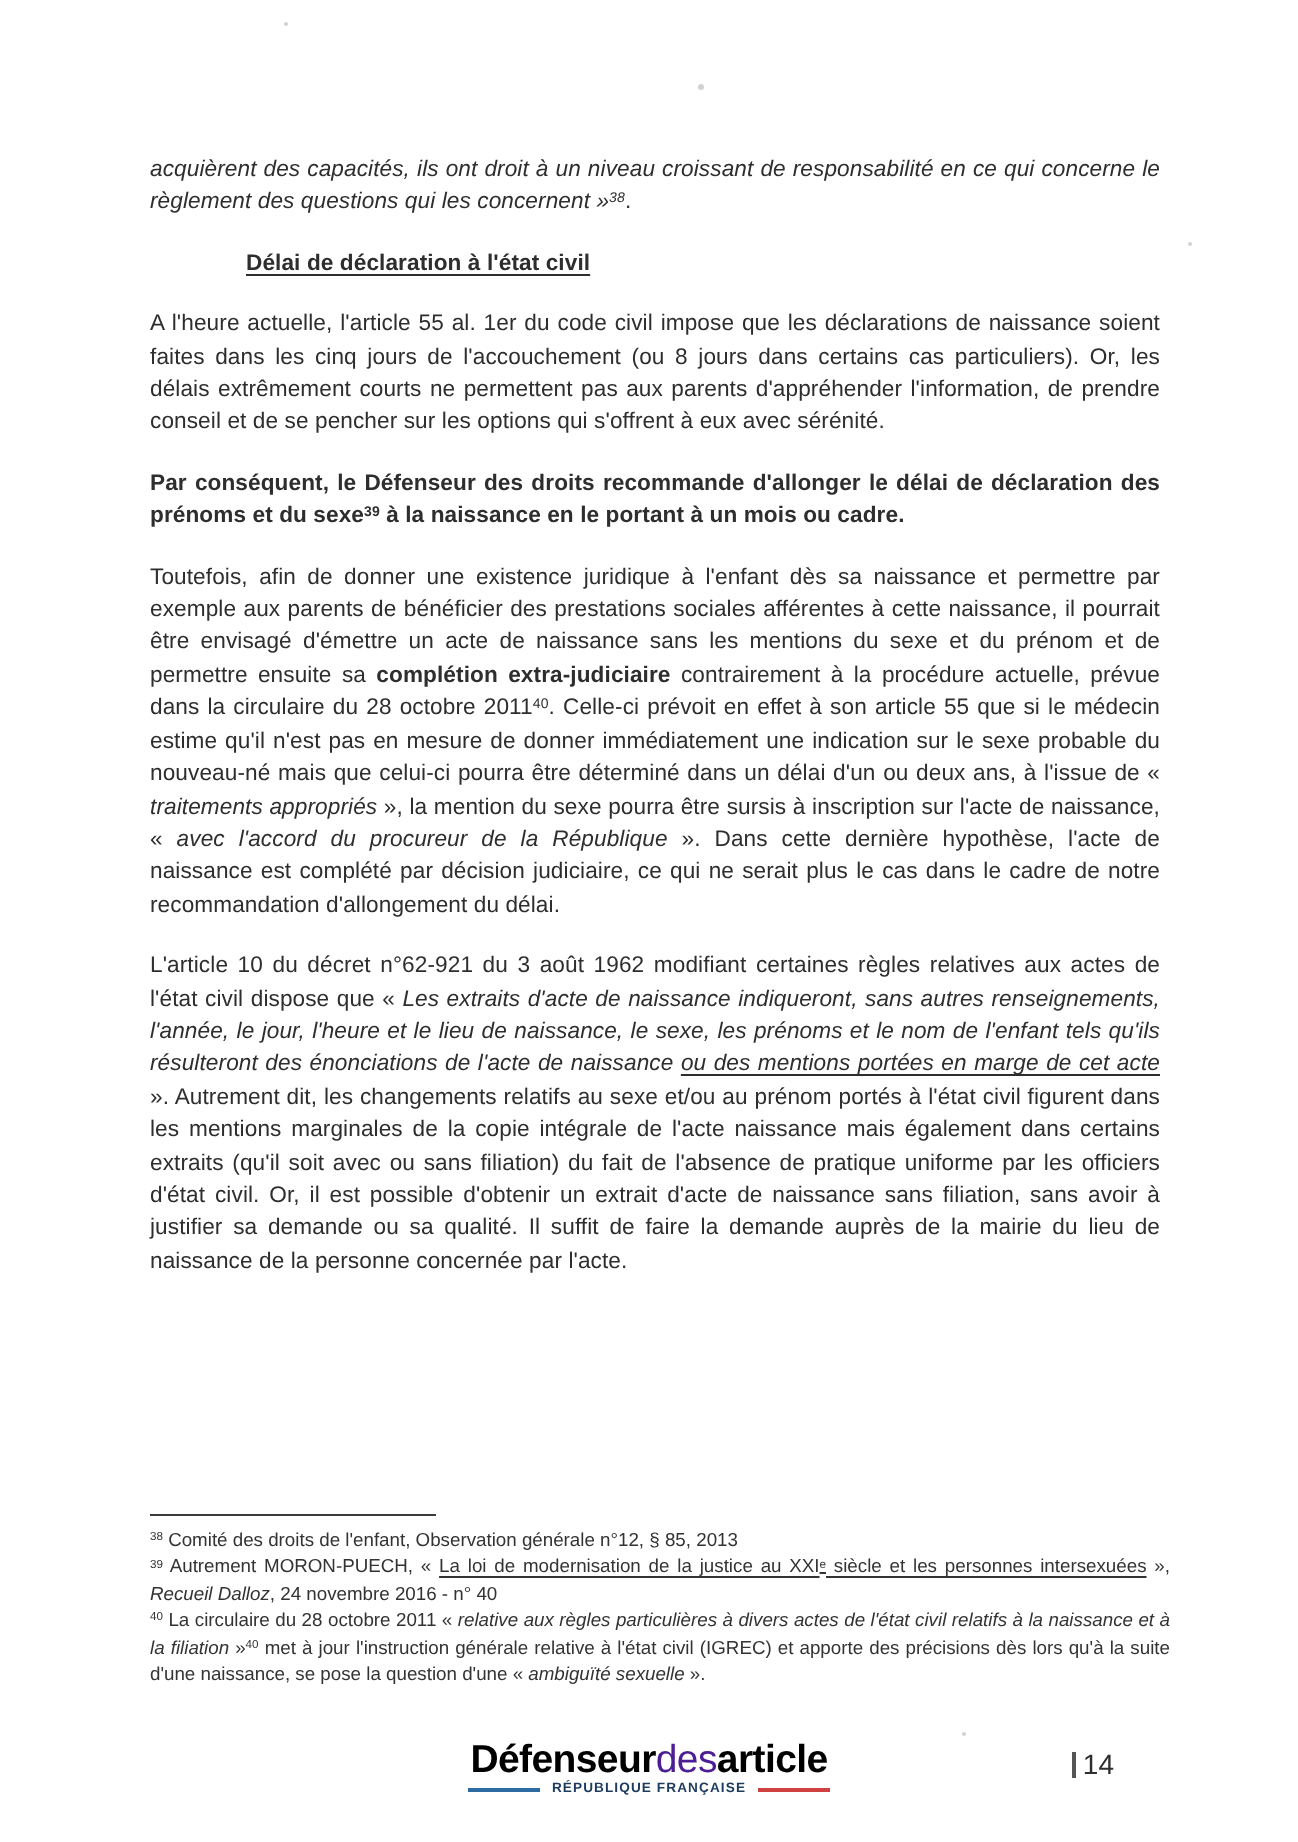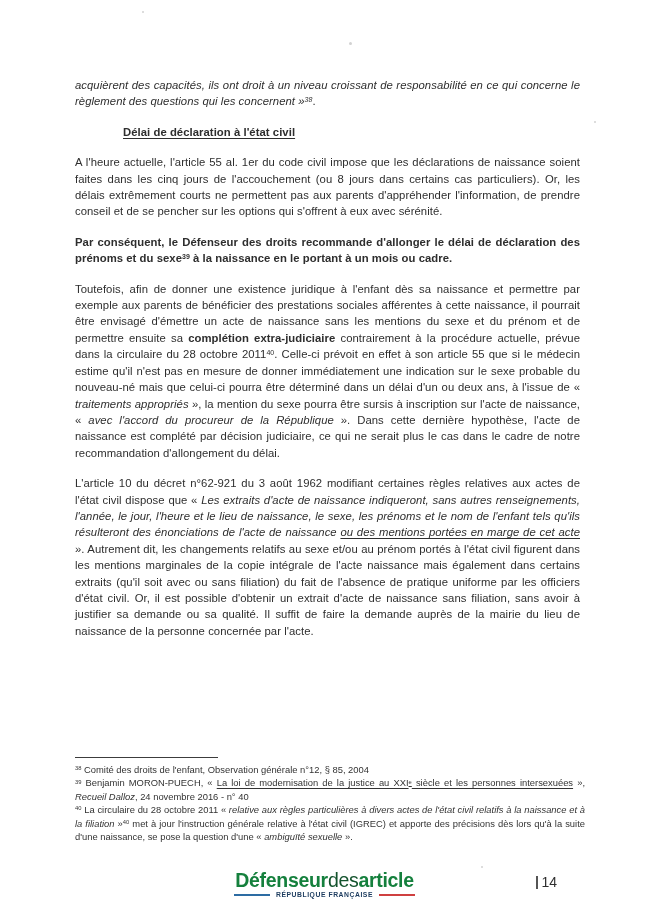--- a/index.html
+++ b/index.html
@@ -24,22 +24,22 @@
     border-top:1.4px solid #3c3c3c;
   }
   .fns{
     position:absolute; left:75px; top:763px; width:510px;
     font-size:9.4px; line-height:13.4px; text-align:justify; color:#333;
   }
   .footnote{margin:0;}
   .footer{position:absolute; left:0; top:870px; width:100%; height:40px;}
   .logo{width:100%; text-align:center;}
   .logo-line1{font-size:19.5px; letter-spacing:-0.3px; line-height:20px;}
-  .lg-b{font-weight:bold; color:#15803d;}
-  .lg-l{font-weight:normal; color:#14532d;}
+  .lg-b{font-weight:bold; color:#000000;}
+  .lg-l{font-weight:normal; color:#4c1d95;}
   .logo-line2{display:flex; align-items:center; justify-content:center; gap:6px; margin-top:1px;}
   .rule{display:inline-block; width:36px; height:2px;}
   .rule-blue{background:#2d6ca3;}
   .rule-red{background:#cf4040;}
   .tagline{font-size:6.8px; font-weight:bold; color:#1c3b5e; letter-spacing:0.55px;}
   .pagenum{position:absolute; right:92px; top:4px; font-size:14px; color:#2f2f2f;}
   .pn-bar{display:inline-block; width:2px; height:13px; background:#555; margin-right:3px; vertical-align:-2px;}
   .speck{position:absolute; border-radius:50%; background:#d2d2d2;}
 </style>
 </head>
@@ -52,22 +52,22 @@
       <div class="heading"><span class="r-b r-u">Délai de déclaration à l'état civil</span></div>
       <div class="para"><span class="">A l'heure actuelle, l'article 55 al. 1er du code civil impose que les déclarations de naissance soient faites dans les cinq jours de l'accouchement (ou 8 jours dans certains cas particuliers). Or, les délais extrêmement courts ne permettent pas aux parents d'appréhender l'information, de prendre conseil et de se pencher sur les options qui s'offrent à eux avec sérénité.</span></div>
       <div class="para"><span class="r-b">Par conséquent, le Défenseur des droits recommande d'allonger le délai de déclaration des prénoms et du sexe</span><span class="r-b r-sup">39</span><span class="r-b"> à la naissance en le portant à un mois ou cadre.</span></div>
       <div class="para"><span class="">Toutefois, afin de donner une existence juridique à l'enfant dès sa naissance et permettre par exemple aux parents de bénéficier des prestations sociales afférentes à cette naissance, il pourrait être envisagé d'émettre un acte de naissance sans les mentions du sexe et du prénom et de permettre ensuite sa </span><span class="r-b">complétion extra-judiciaire</span><span class=""> contrairement à la procédure actuelle, prévue dans la circulaire du 28 octobre 2011</span><span class="r-sup">40</span><span class="">. Celle-ci prévoit en effet à son article 55 que si le médecin estime qu'il n'est pas en mesure de donner immédiatement une indication sur le sexe probable du nouveau-né mais que celui-ci pourra être déterminé dans un délai d'un ou deux ans, à l'issue de « </span><span class="r-i">traitements appropriés</span><span class=""> », la mention du sexe pourra être sursis à inscription sur l'acte de naissance, « </span><span class="r-i">avec l'accord du procureur de la République</span><span class=""> ». Dans cette dernière hypothèse, l'acte de naissance est complété par décision judiciaire, ce qui ne serait plus le cas dans le cadre de notre recommandation d'allongement du délai.</span></div>
       <div class="para"><span class="">L'article 10 du décret n°62-921 du 3 août 1962 modifiant certaines règles relatives aux actes de l'état civil dispose que « </span><span class="r-i">Les extraits d'acte de naissance indiqueront, sans autres renseignements, l'année, le jour, l'heure et le lieu de naissance, le sexe, les prénoms et le nom de l'enfant tels qu'ils résulteront des énonciations de l'acte de naissance </span><span class="r-i r-u">ou des mentions portées en marge de cet acte</span><span class=""> ».</span><span class=""> Autrement dit, les changements relatifs au sexe et/ou au prénom portés à l'état civil figurent dans les mentions marginales de la copie intégrale de l'acte naissance mais également dans certains extraits (qu'il soit avec ou sans filiation) du fait de l'absence de pratique uniforme par les officiers d'état civil. Or, il est possible d'obtenir un extrait d'acte de naissance sans filiation, sans avoir à justifier sa demande ou sa qualité. Il suffit de faire la demande auprès de la mairie du lieu de naissance de la personne concernée par l'acte.</span></div>
     </div>
 
   <div class="fn-sep"></div>
 
   <div class="fns" id="fn-list">
-      <div class="footnote"><span class="r-sup">38</span><span class=""> Comité des droits de l'enfant, Observation générale n°12, § 85, 2004</span></div>
-      <div class="footnote"><span class="r-sup">39</span><span class=""> Benjamin MORON-PUECH, « </span><span class="r-u">La loi de modernisation de la justice au XXI</span><span class="r-u r-sup">e</span><span class="r-u"> siècle et les personnes intersexuées</span><span class=""> », </span><span class="r-i">Recueil Dalloz</span><span class="">, 24 novembre 2016 - n° 40</span></div>
+      <div class="footnote"><span class="r-sup">38</span><span class=""> Comité des droits de l'enfant, Observation générale n°12, § 85, 2013</span></div>
+      <div class="footnote"><span class="r-sup">39</span><span class=""> Autrement MORON-PUECH, « </span><span class="r-u">La loi de modernisation de la justice au XXI</span><span class="r-u r-sup">e</span><span class="r-u"> siècle et les personnes intersexuées</span><span class=""> », </span><span class="r-i">Recueil Dalloz</span><span class="">, 24 novembre 2016 - n° 40</span></div>
       <div class="footnote"><span class="r-sup">40</span><span class=""> La circulaire du 28 octobre 2011 « </span><span class="r-i">relative aux règles particulières à divers actes de l'état civil relatifs à la naissance et à la filiation</span><span class=""> »</span><span class="r-sup">40</span><span class=""> met à jour l'instruction générale relative à l'état civil (IGREC) et apporte des précisions dès lors qu'à la suite d'une naissance, se pose la question d'une « </span><span class="r-i">ambiguïté sexuelle</span><span class=""> ».</span></div>
     </div>
 
   <div class="footer">
     <div class="logo">
       <div class="logo-line1">
         <span class="lg-b">Défenseur</span><span class="lg-l">des</span><span class="lg-b">article</span>
       </div>
       <div class="logo-line2">
         <span class="rule rule-blue"></span>

